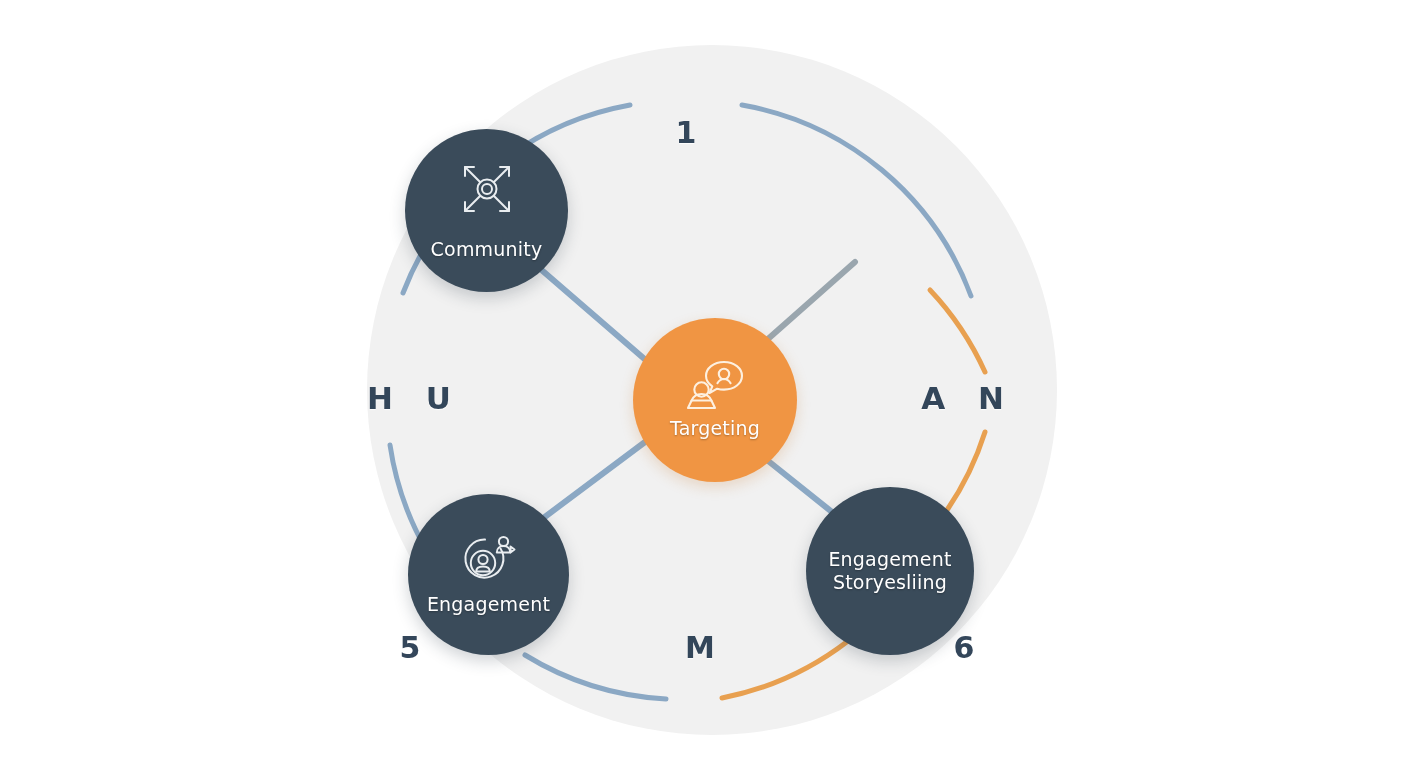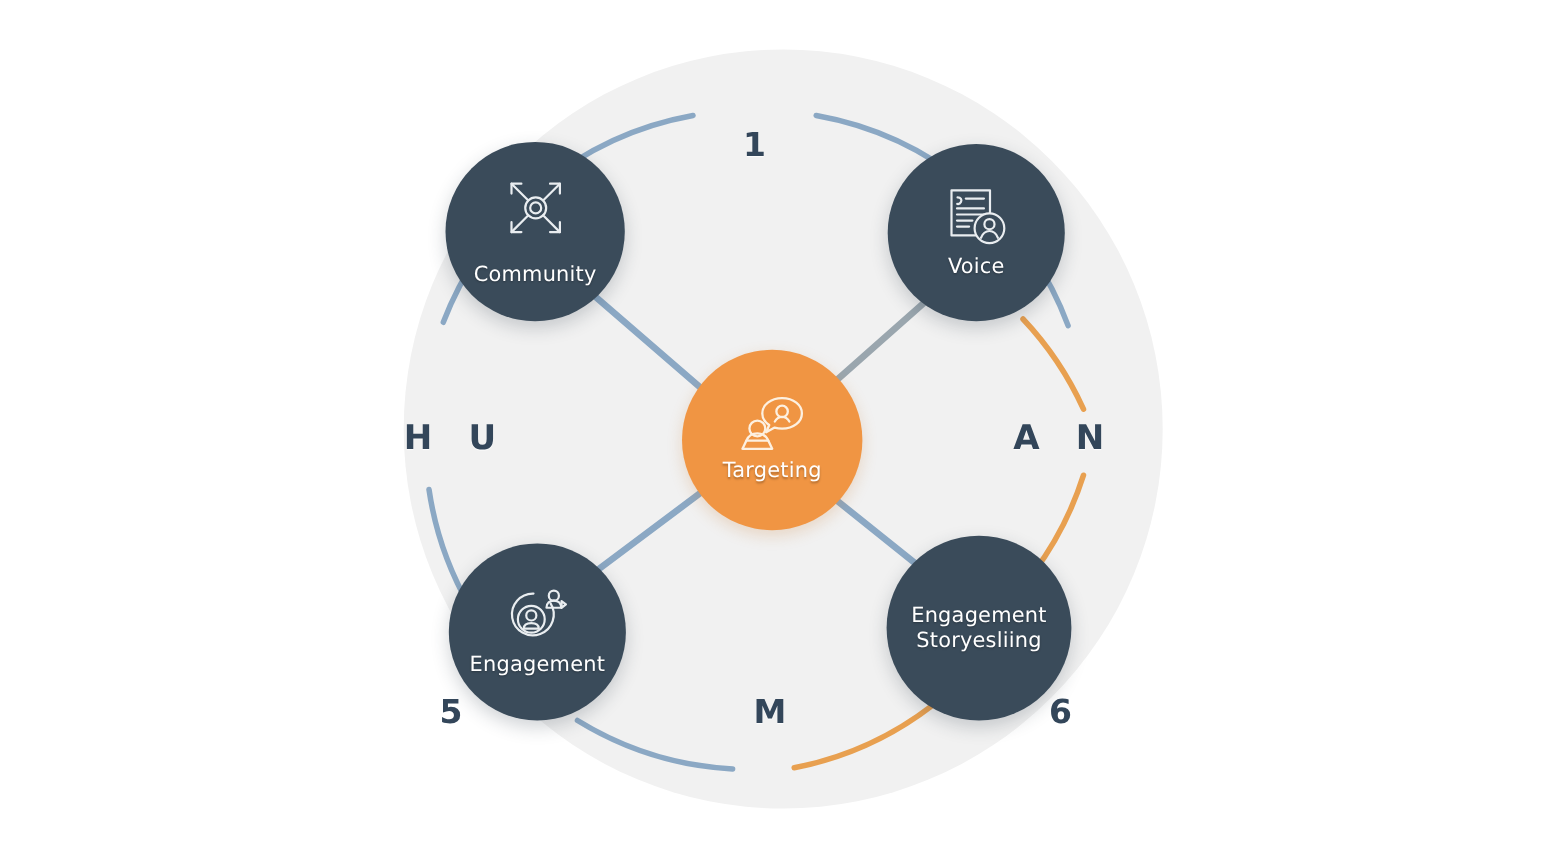--- a/index.html
+++ b/index.html
@@ -103,21 +103,21 @@
     <path d="M 985 432 A 300 300 0 0 1 940 520" fill="none" stroke="#e8a050" stroke-width="5" stroke-linecap="round"></path>
 
     <path d="M 722 698 A 300 300 0 0 0 848 641" fill="none" stroke="#e8a050" stroke-width="5" stroke-linecap="round"></path>
 
     <line x1="648" y1="362" x2="530" y2="260" stroke="#8ba8c4" stroke-width="6" stroke-linecap="round"></line>
     <line x1="742" y1="362" x2="855" y2="262" stroke="#9aa6ae" stroke-width="6" stroke-linecap="round"></line>
     <line x1="645" y1="442" x2="530" y2="528" stroke="#8ba8c4" stroke-width="6" stroke-linecap="round"></line>
     <line x1="742" y1="440" x2="852" y2="528" stroke="#8ba8c4" stroke-width="6" stroke-linecap="round"></line>
   </svg>
 
-  <div class="node node-center" style="left:620px; top:318px; width:164px; height:164px;">
+  <div class="node node-center" style="left:633px; top:318px; width:164px; height:164px;">
     <span class="node-icon">
       <svg width="62" height="54" viewBox="0 0 62 54" fill="none" stroke="#fdf0e0" stroke-width="2.1" stroke-linecap="round" stroke-linejoin="round">
 
         <path d="M40 3 C50.5 3 58 9.3 58 16.8 C58 24.3 50.5 30.6 40 30.6 C37.6 30.6 35.3 30.3 33.2 29.7 L25.5 34 L28.3 27.4 C24.6 24.9 22 21.1 22 16.8 C22 9.3 29.5 3 40 3 Z"></path>
         <circle cx="40" cy="15" r="5.2"></circle>
         <path d="M33.4 24.2 C35 21.4 37.3 20 40 20 C42.7 20 45 21.4 46.6 24.2"></path>
 
         <circle cx="17.5" cy="30.5" r="7.2"></circle>
 
         <path d="M4 49 L31 49 L27.4 41.5 L7.6 41.5 Z"></path>
@@ -142,41 +142,20 @@
         <path d="M24.3 35.7 L9 51"></path>
         <path d="M9 51 L18 51 M9 51 L9 42"></path>
 
         <path d="M37.7 35.7 L53 51"></path>
         <path d="M53 51 L53 42 M53 51 L44 51"></path>
       </svg>
     </span>
     <span class="node-label">Community</span>
   </div>
 
-  <div class="node node-dark" style="left:807px; top:131px; width:161px; height:161px;">
-    <span class="node-icon">
-      <svg width="56" height="58" viewBox="0 0 56 58" fill="none" stroke="#e9edf0" stroke-width="2" stroke-linecap="round" stroke-linejoin="round">
-
-        <path d="M5 4 L40 4 L40 45 L5 45 Z"></path>
-
-        <path d="M10.5 10.5 C13.6 10.5 14.6 12.7 13.6 14.6 C12.8 16.2 11.2 16.6 10.2 16.4"></path>
-
-        <path d="M18 11.5 L34.5 11.5"></path>
-        <path d="M10 20.5 L34.5 20.5"></path>
-        <path d="M10 26 L34.5 26"></path>
-        <path d="M10 31.5 L24 31.5"></path>
-        <path d="M10 37 L21 37"></path>
-
-        <circle cx="39.5" cy="38.5" r="13.5" fill="#3a4b5a"></circle>
-        <circle cx="39.5" cy="34.8" r="4.6"></circle>
-        <path d="M31.8 47.2 C33.4 43 36.2 41 39.5 41 C42.8 41 45.6 43 47.2 47.2"></path>
-      </svg>
-    </span>
-    <span class="node-label">Voice</span>
-  </div>
 
   <div class="node node-dark" style="left:408px; top:494px; width:161px; height:161px;">
     <span class="node-icon">
       <svg width="60" height="56" viewBox="0 0 60 56" fill="none" stroke="#e9edf0" stroke-width="2" stroke-linecap="round" stroke-linejoin="round">
 
         <path d="M41.5 15.5 A 19 19 0 1 1 26 6.6"></path>
 
         <circle cx="24" cy="30" r="12.2"></circle>
         <circle cx="24" cy="26.5" r="4.6"></circle>
         <path d="M17.2 38.4 C17.2 35 20.2 33.4 24 33.4 C27.8 33.4 30.8 35 30.8 38.4 Z"></path>

